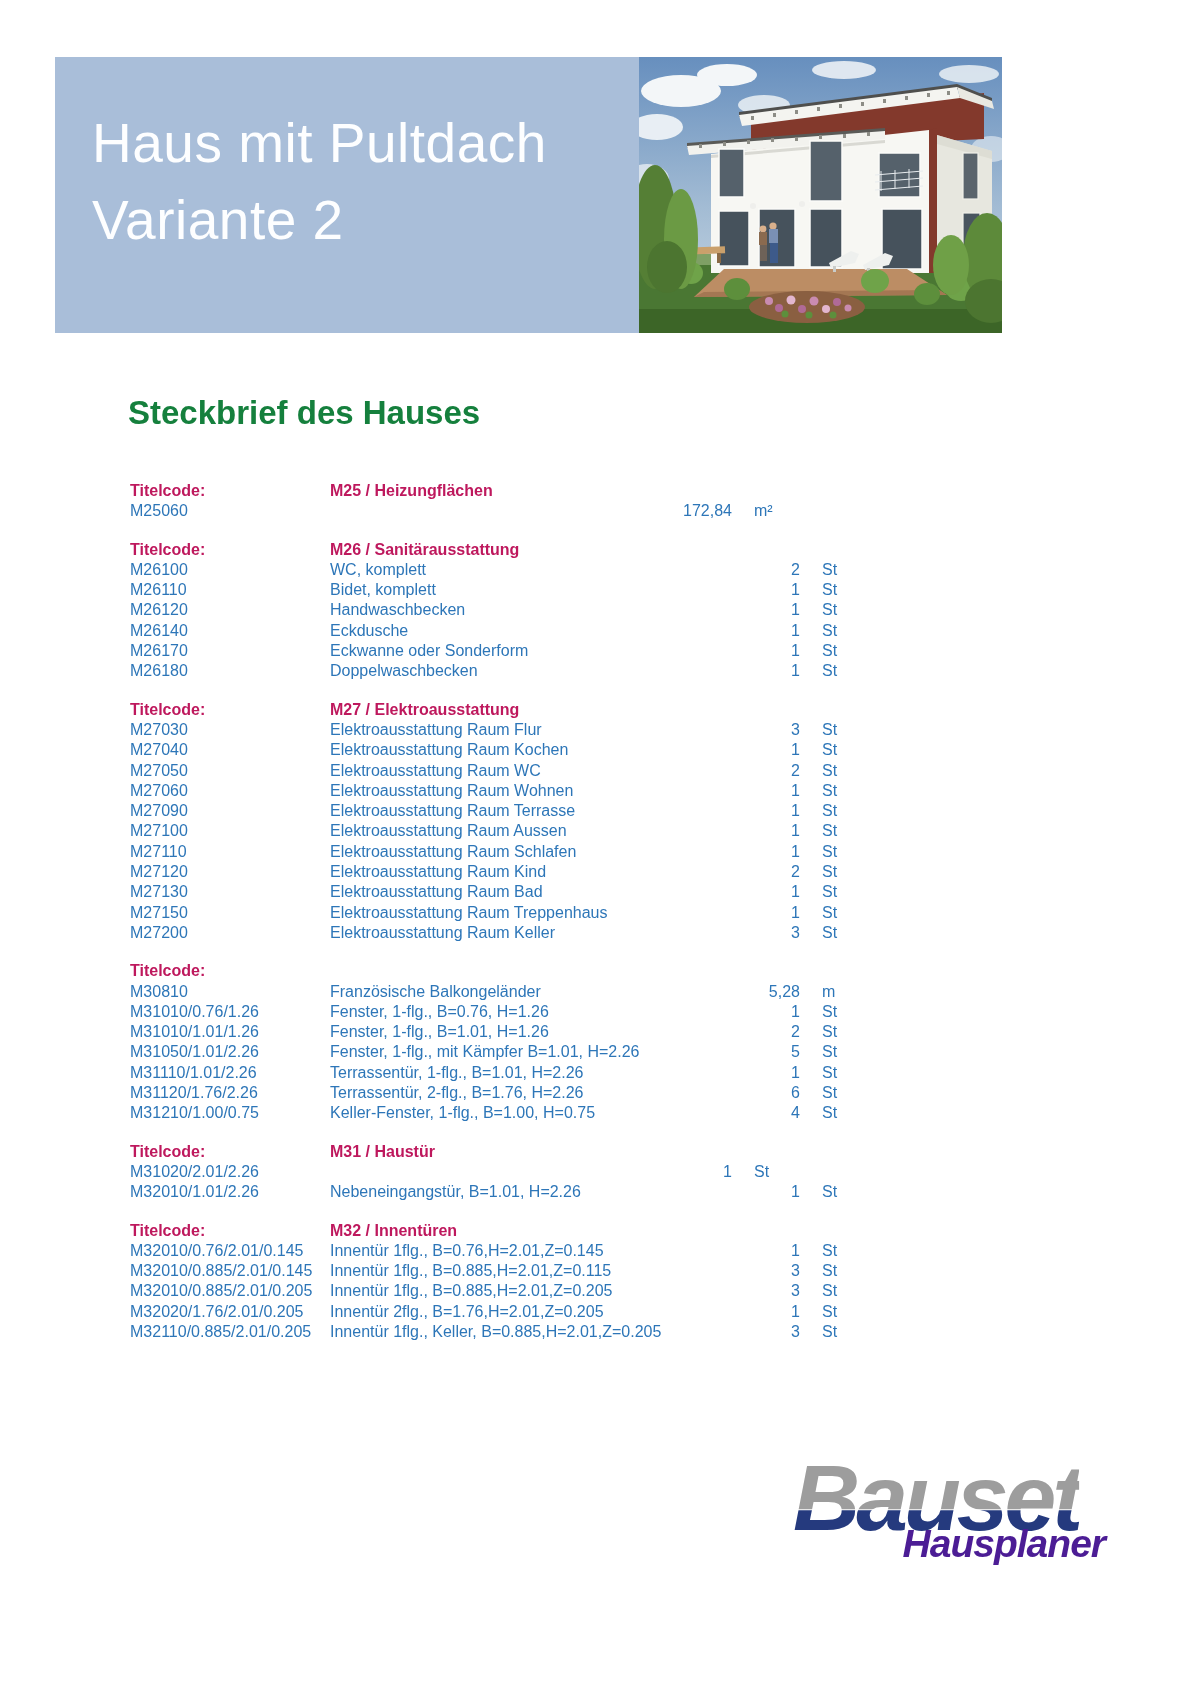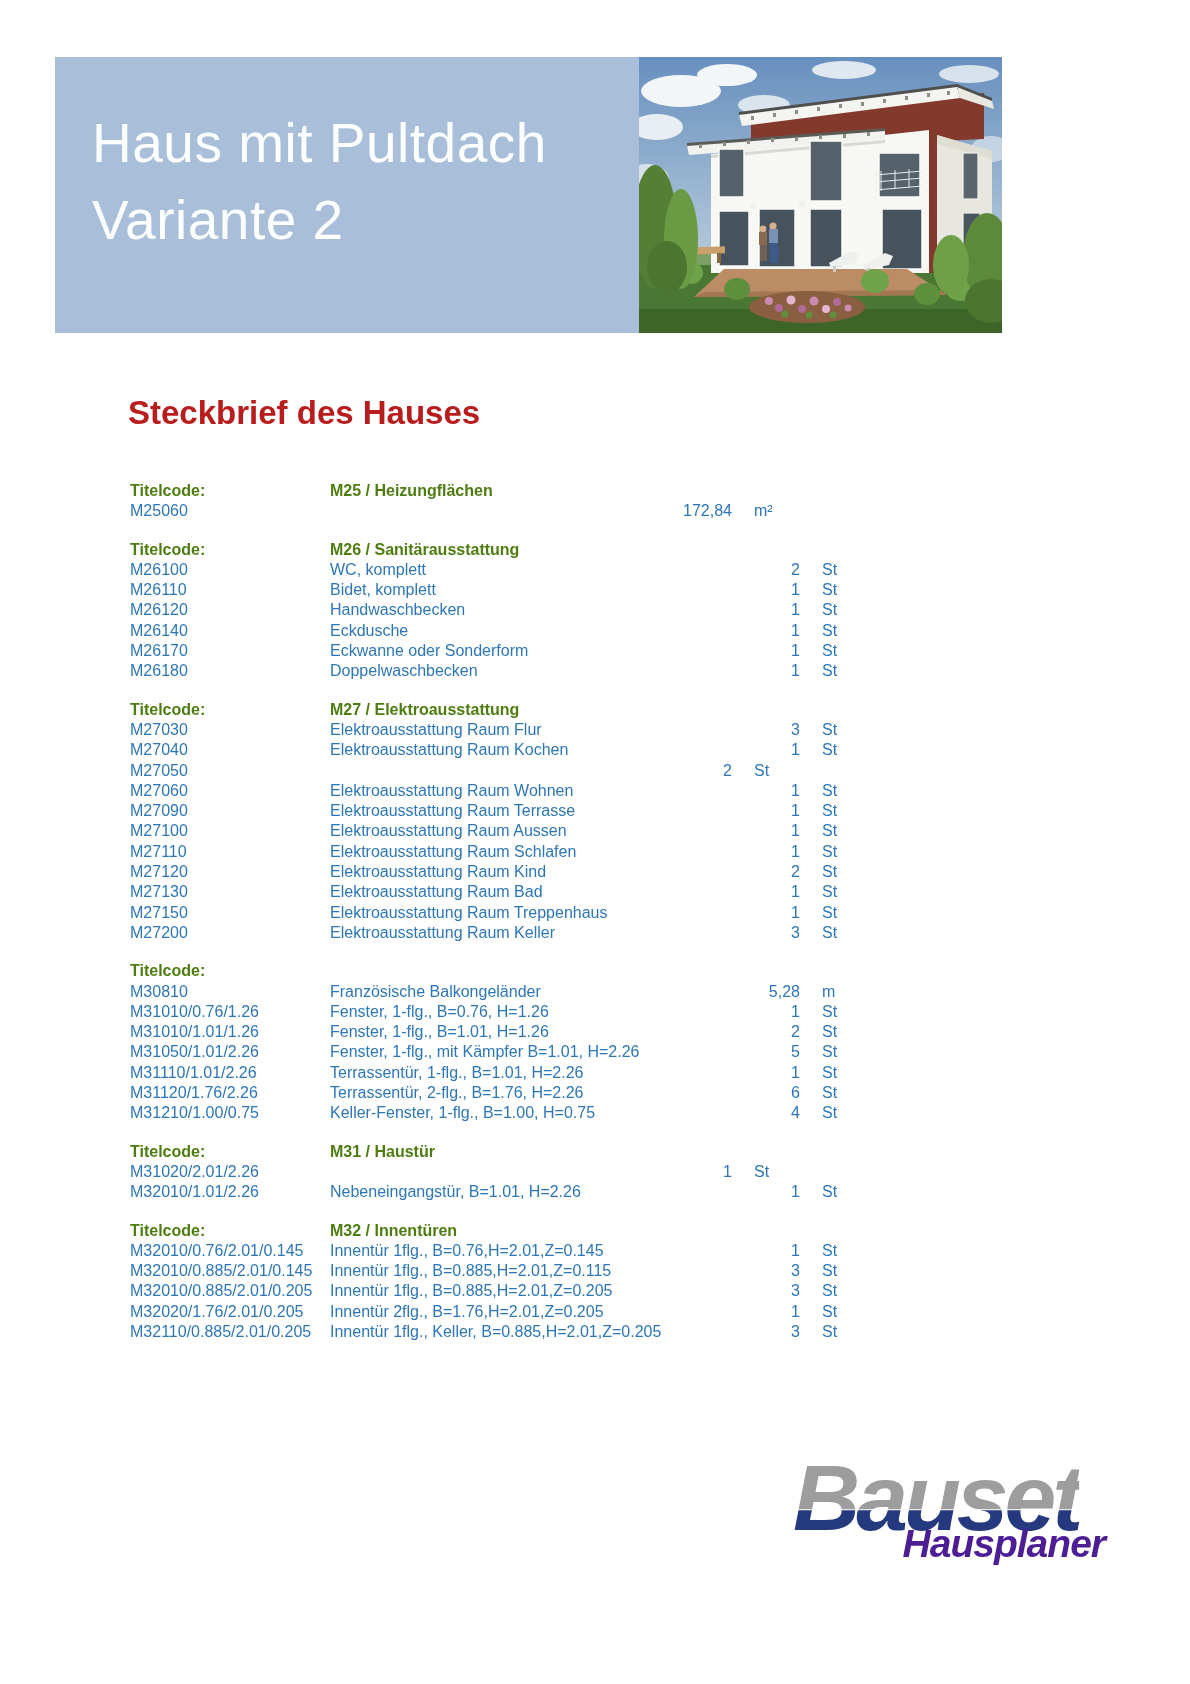--- a/index.html
+++ b/index.html
@@ -6,27 +6,27 @@
   .page{
     position:relative;width:1190px;height:1684px;background:#ffffff;
     font-family:"Liberation Sans",sans-serif;overflow:hidden;margin:0 auto;
   }
   
   .band{position:absolute;left:55px;top:57px;width:947px;height:276px;background:#a9bed9;}
   .band-title{position:absolute;left:37px;top:48px;color:#fdfeff;font-size:55px;line-height:77px;font-weight:400;letter-spacing:.5px;}
   .house-img{position:absolute;right:0;top:0;width:363px;height:276px;}
   .house-img svg{display:block;width:100%;height:100%;}
   
-  .page-title{position:absolute;left:128px;top:394px;margin:0;font-size:33px;font-weight:700;color:#b91c1c;}
+  .page-title{position:absolute;left:128px;top:394px;margin:0;font-size:33px;font-weight:700;color:#15803d;}
   
   .spec{position:absolute;left:130px;top:481px;width:760px;color:#2d76b8;font-size:16px;}
   .sec{margin-top:18px;}
   .sec:first-child{margin-top:0;}
   .row{display:grid;grid-template-columns:200px 402px 68px 45px;line-height:20.3px;}
-  .row.hdr{font-weight:700;color:#4d7c0f;}
+  .row.hdr{font-weight:700;color:#be185d;}
   .c-code{white-space:nowrap;}
   .c-desc{white-space:nowrap;}
   .c-qty{text-align:right;}
   .c-unit{padding-left:22px;}
   
   .logo{position:absolute;left:793px;top:1437px;width:318px;height:135px;}
   .logo-word{position:relative;height:96px;font-size:93px;line-height:93px;font-weight:700;font-style:italic;letter-spacing:-4px;white-space:nowrap;}
   .logo-word span{position:absolute;left:0;top:0;margin-top:15px;}
   .logo-top{color:#9d9d9d;clip-path:inset(0 0 38.5% 0);}
   .logo-bot{color:#253a7e;clip-path:inset(62.5% 0 0 0);}
@@ -279,20 +279,21 @@
           <div class="c-unit">St</div>
         </div>
         <div class="row">
           <div class="c-code">M27040</div>
           <div class="c-desc">Elektroausstattung Raum Kochen</div>
           <div class="c-qty">1</div>
           <div class="c-unit">St</div>
         </div>
         <div class="row">
           <div class="c-code">M27050</div>
+          <div class="c-desc">Elektroausstattung Raum WC</div>
           <div class="c-qty">2</div>
           <div class="c-unit">St</div>
         </div>
         <div class="row">
           <div class="c-code">M27060</div>
           <div class="c-desc">Elektroausstattung Raum Wohnen</div>
           <div class="c-qty">1</div>
           <div class="c-unit">St</div>
         </div>
         <div class="row">

